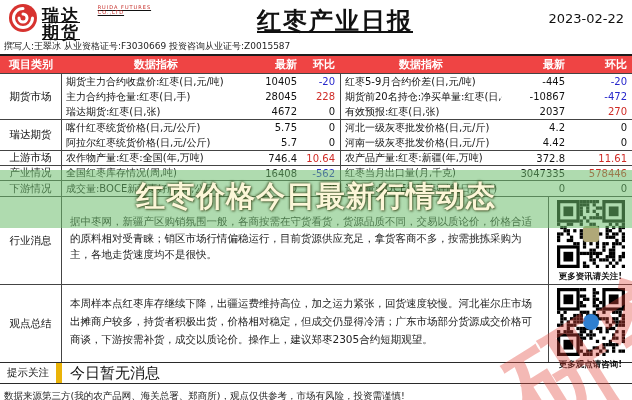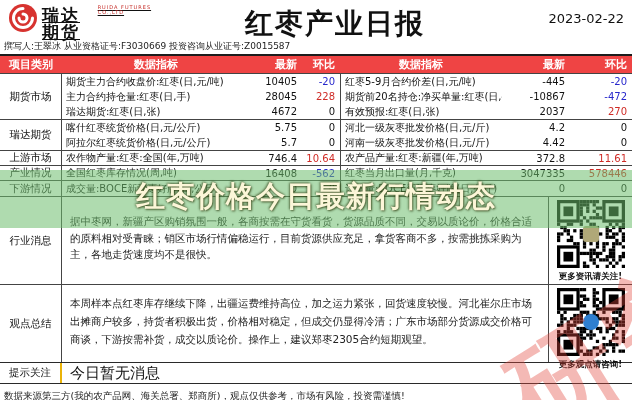--- a/index.html
+++ b/index.html
@@ -5,21 +5,21 @@
   html,body{margin:0;padding:0;}
   .page{position:relative;width:632px;height:400px;background:#ffffff;overflow:hidden;
         font-family:"DejaVu Sans","Liberation Sans",sans-serif;color:#111;}
   
   .hdr{display:flex;height:38px;padding:3px 8px 0 8px;box-sizing:border-box;}
   .brand{width:150px;display:flex;align-items:flex-start;gap:4px;}
   .logo-mark{width:30px;height:30px;}
   .brand-txt{display:flex;flex-direction:row;line-height:1;text-decoration:underline;}
   .brand-name{font-size:17px;font-weight:bold;letter-spacing:2px;color:#111;margin-top:4px;}
   .brand-sub{font-size:5px;color:#c42722;letter-spacing:1px;margin-top:2px;}
-  .title{flex:1;text-align:center;font-size:28px;font-weight:bold;letter-spacing:2px;padding-top:2px;}
+  .title{flex:1;text-align:center;font-size:24px;font-weight:bold;letter-spacing:2px;padding-top:2px;text-decoration:underline;}
   .date{width:112px;text-align:right;font-size:13px;padding-top:8px;}
   .byline{font-size:9px;height:14px;padding:2px 4px 0 4px;color:#222;}
   
   .thead{display:grid;grid-template-columns:62px 188px 52px 38px 162px 68px 62px;
          background:#ef4444;color:#fff;font-weight:bold;font-size:11px;height:17px;line-height:17px;
          border-top:2px solid #1c1c1c;}
   .thead .c{overflow:hidden;white-space:nowrap;}
   .t-center{text-align:center;} .t-right{text-align:right;padding-right:5px;box-sizing:border-box;}
   .sec{display:flex;border-top:1px solid #444;}
   .sec-label{width:62px;border-right:1px solid #444;display:flex;align-items:center;justify-content:center;
@@ -35,21 +35,21 @@
   .bigrow .sec-label{align-self:stretch;}
   .para{flex:1;font-size:10.5px;line-height:16.5px;padding:16px 6px 2px 8px;box-sizing:border-box;color:#222;}
   .para.sum{padding-top:9px;line-height:18px;}
   .qrcol{width:84px;border-left:1px solid #444;box-sizing:border-box;text-align:center;}
   .qrbox{position:relative;width:68px;height:68px;margin:3px auto 0 auto;}
   .qrbox svg{display:block;}
   .qrlogo{position:absolute;left:26px;top:26px;width:16px;height:16px;}
   .qrcap{font-size:8.5px;font-weight:bold;margin-top:3px;white-space:nowrap;}
   .focusrow{display:flex;border-top:1px solid #2a2a2a;border-bottom:1px solid #2a2a2a;height:22px;
             align-items:center;box-sizing:border-box;}
-  .focus-label{width:62px;font-size:10.5px;border-right:2px solid #eab308;box-sizing:border-box;
+  .focus-label{width:62px;font-size:10.5px;border-right:6px solid #eab308;box-sizing:border-box;
                height:100%;display:flex;align-items:center;justify-content:center;}
   .focus-text{font-size:15px;padding-left:8px;}
   .footer{font-size:9.5px;padding:6px 4px 0 4px;color:#222;}
   
   .band{position:absolute;left:0;top:170px;width:632px;height:58px;background:rgba(110,190,110,0.55);z-index:6;}
   .headline{position:absolute;left:0;top:177px;width:632px;text-align:center;font-size:29px;font-weight:bold;
             letter-spacing:1px;color:#fcf6d8;z-index:7;
             text-shadow:1px 1px 2px rgba(45,60,10,0.65),-1px -1px 2px rgba(45,60,10,0.4),0 0 3px rgba(30,40,5,0.5);}
   .watermark{position:absolute;left:505px;top:280px;font-size:105px;font-weight:bold;white-space:nowrap;
              color:rgba(225,70,60,0.38);transform:rotate(-32deg);z-index:3;pointer-events:none;

